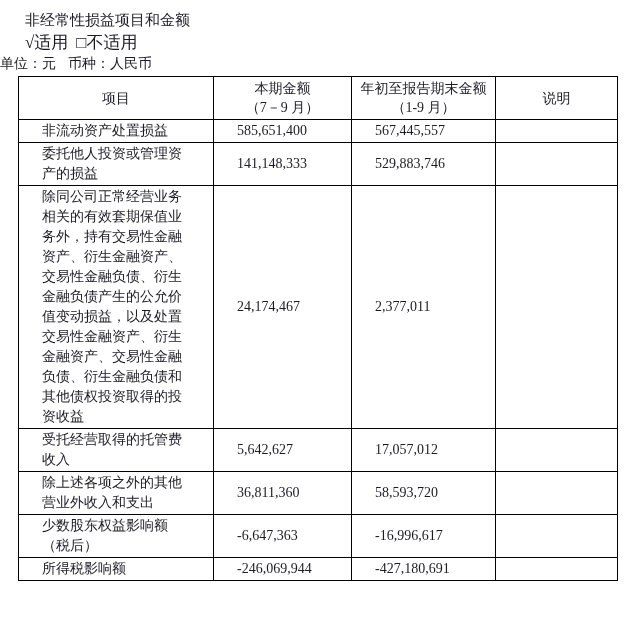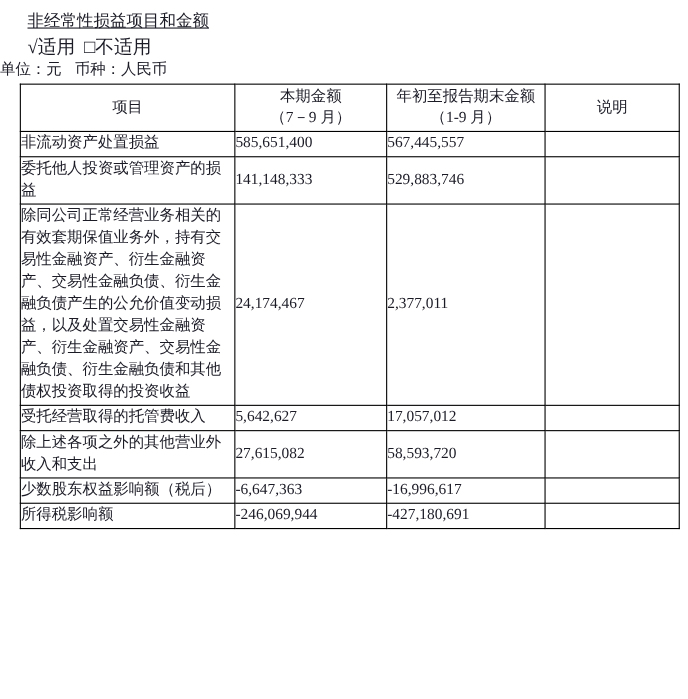--- a/index.html
+++ b/index.html
@@ -11,21 +11,20 @@
     width: 625px;
     height: 635px;
     font-family: "Liberation Serif", "DejaVu Serif", serif;
     color: #1b1b26;
     overflow: hidden;
   }
   .doc-title {
     padding: 11px 0 0 25px;
     font-size: 15px;
     line-height: 18px;
-    text-decoration: underline;
   }
   .applicability {
     padding: 5px 0 0 25px;
     font-size: 17px;
     line-height: 18px;
   }
   .applicability .opt-gap { display: inline-block; width: 8px; }
   .unit-line {
     margin-top: 3px;
     padding-right: 14px;
@@ -48,21 +47,21 @@
     vertical-align: middle;
     overflow: hidden;
   }
   table.report th {
     text-align: center;
     line-height: 19px;
     padding: 2px 2px;
   }
   table.report td {
     line-height: 20px;
-    padding: 1px 0;
+    padding: 1px 23px;
   }
   td.c-item { text-align: left; }
   td.c-num  { text-align: left; }
   td.c-note { text-align: left; }
 </style>
 </head>
 <body>
 
 <div class="doc-title">非经常性损益项目和金额</div>
 
@@ -111,21 +110,21 @@
       <td class="c-note"></td>
     </tr>
     <tr>
       <td class="c-item">受托经营取得的托管费收入</td>
       <td class="c-num">5,642,627</td>
       <td class="c-num">17,057,012</td>
       <td class="c-note"></td>
     </tr>
     <tr>
       <td class="c-item">除上述各项之外的其他营业外收入和支出</td>
-      <td class="c-num">27,615,082</td>
+      <td class="c-num">36,811,360</td>
       <td class="c-num">58,593,720</td>
       <td class="c-note"></td>
     </tr>
     <tr>
       <td class="c-item">少数股东权益影响额（税后）</td>
       <td class="c-num">-6,647,363</td>
       <td class="c-num">-16,996,617</td>
       <td class="c-note"></td>
     </tr>
     <tr>

